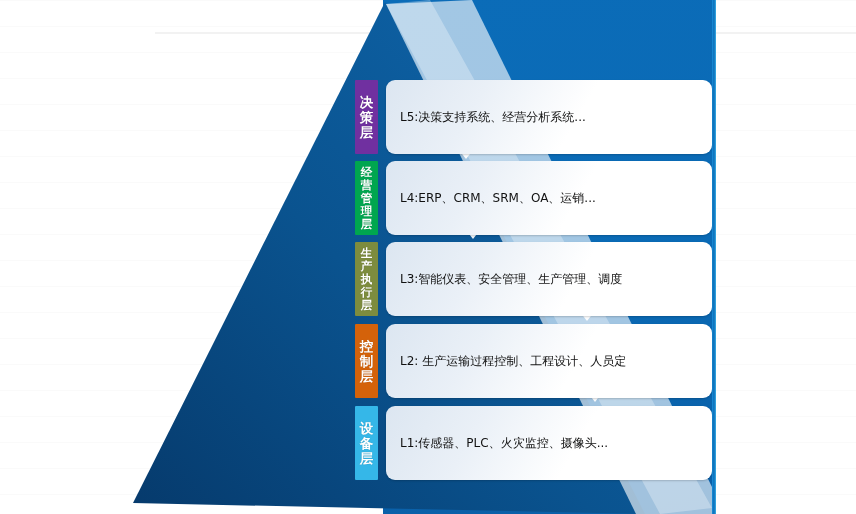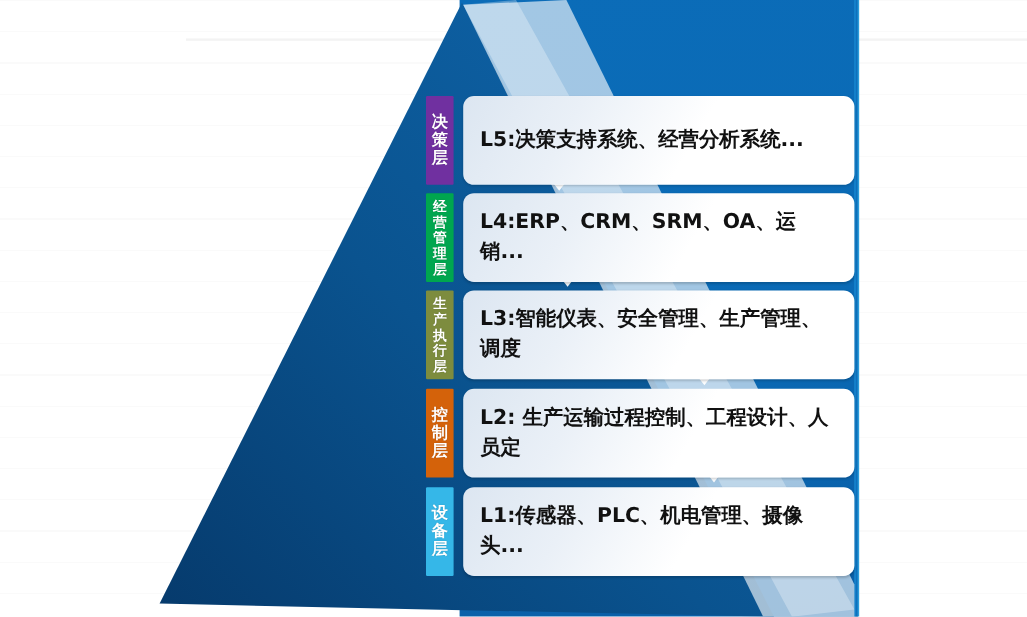--- a/index.html
+++ b/index.html
@@ -113,23 +113,23 @@
     background: linear-gradient(120deg, #dce6f1 0%, #eaf0f7 28%, #ffffff 58%, #ffffff 100%);
     border-radius: 9px;
     box-shadow: 0 1px 2px rgba(0,0,0,0.18);
     display: flex;
     align-items: center;
     padding: 0 14px;
     box-sizing: border-box;
   }
   .card-text {
     color: #111111;
-    font-size: 17px;
+    font-size: 12px;
     line-height: 25px;
-    font-weight: 700;
+    font-weight: 400;
   }
   
   .arrow {
     position: absolute;
     width: 0; height: 0;
     border-left: 7px solid transparent;
     border-right: 7px solid transparent;
     border-top: 9px solid #ffffff;
     opacity: .95;
   }
@@ -237,18 +237,18 @@
       </div>
     </div>
 
     <div class="row" style="top:406px; width:357px;">
       <div class="layer-tab" style="background:#35B7E8">
         <span>设</span>
         <span>备</span>
         <span>层</span>
       </div>
       <div class="card">
-        <div class="card-text">L1:传感器、PLC、机电管理、摄像头...</div>
+        <div class="card-text">L1:传感器、PLC、火灾监控、摄像头...</div>
       </div>
     </div>
 
   </div>
 </div>
 
 </body></html>

